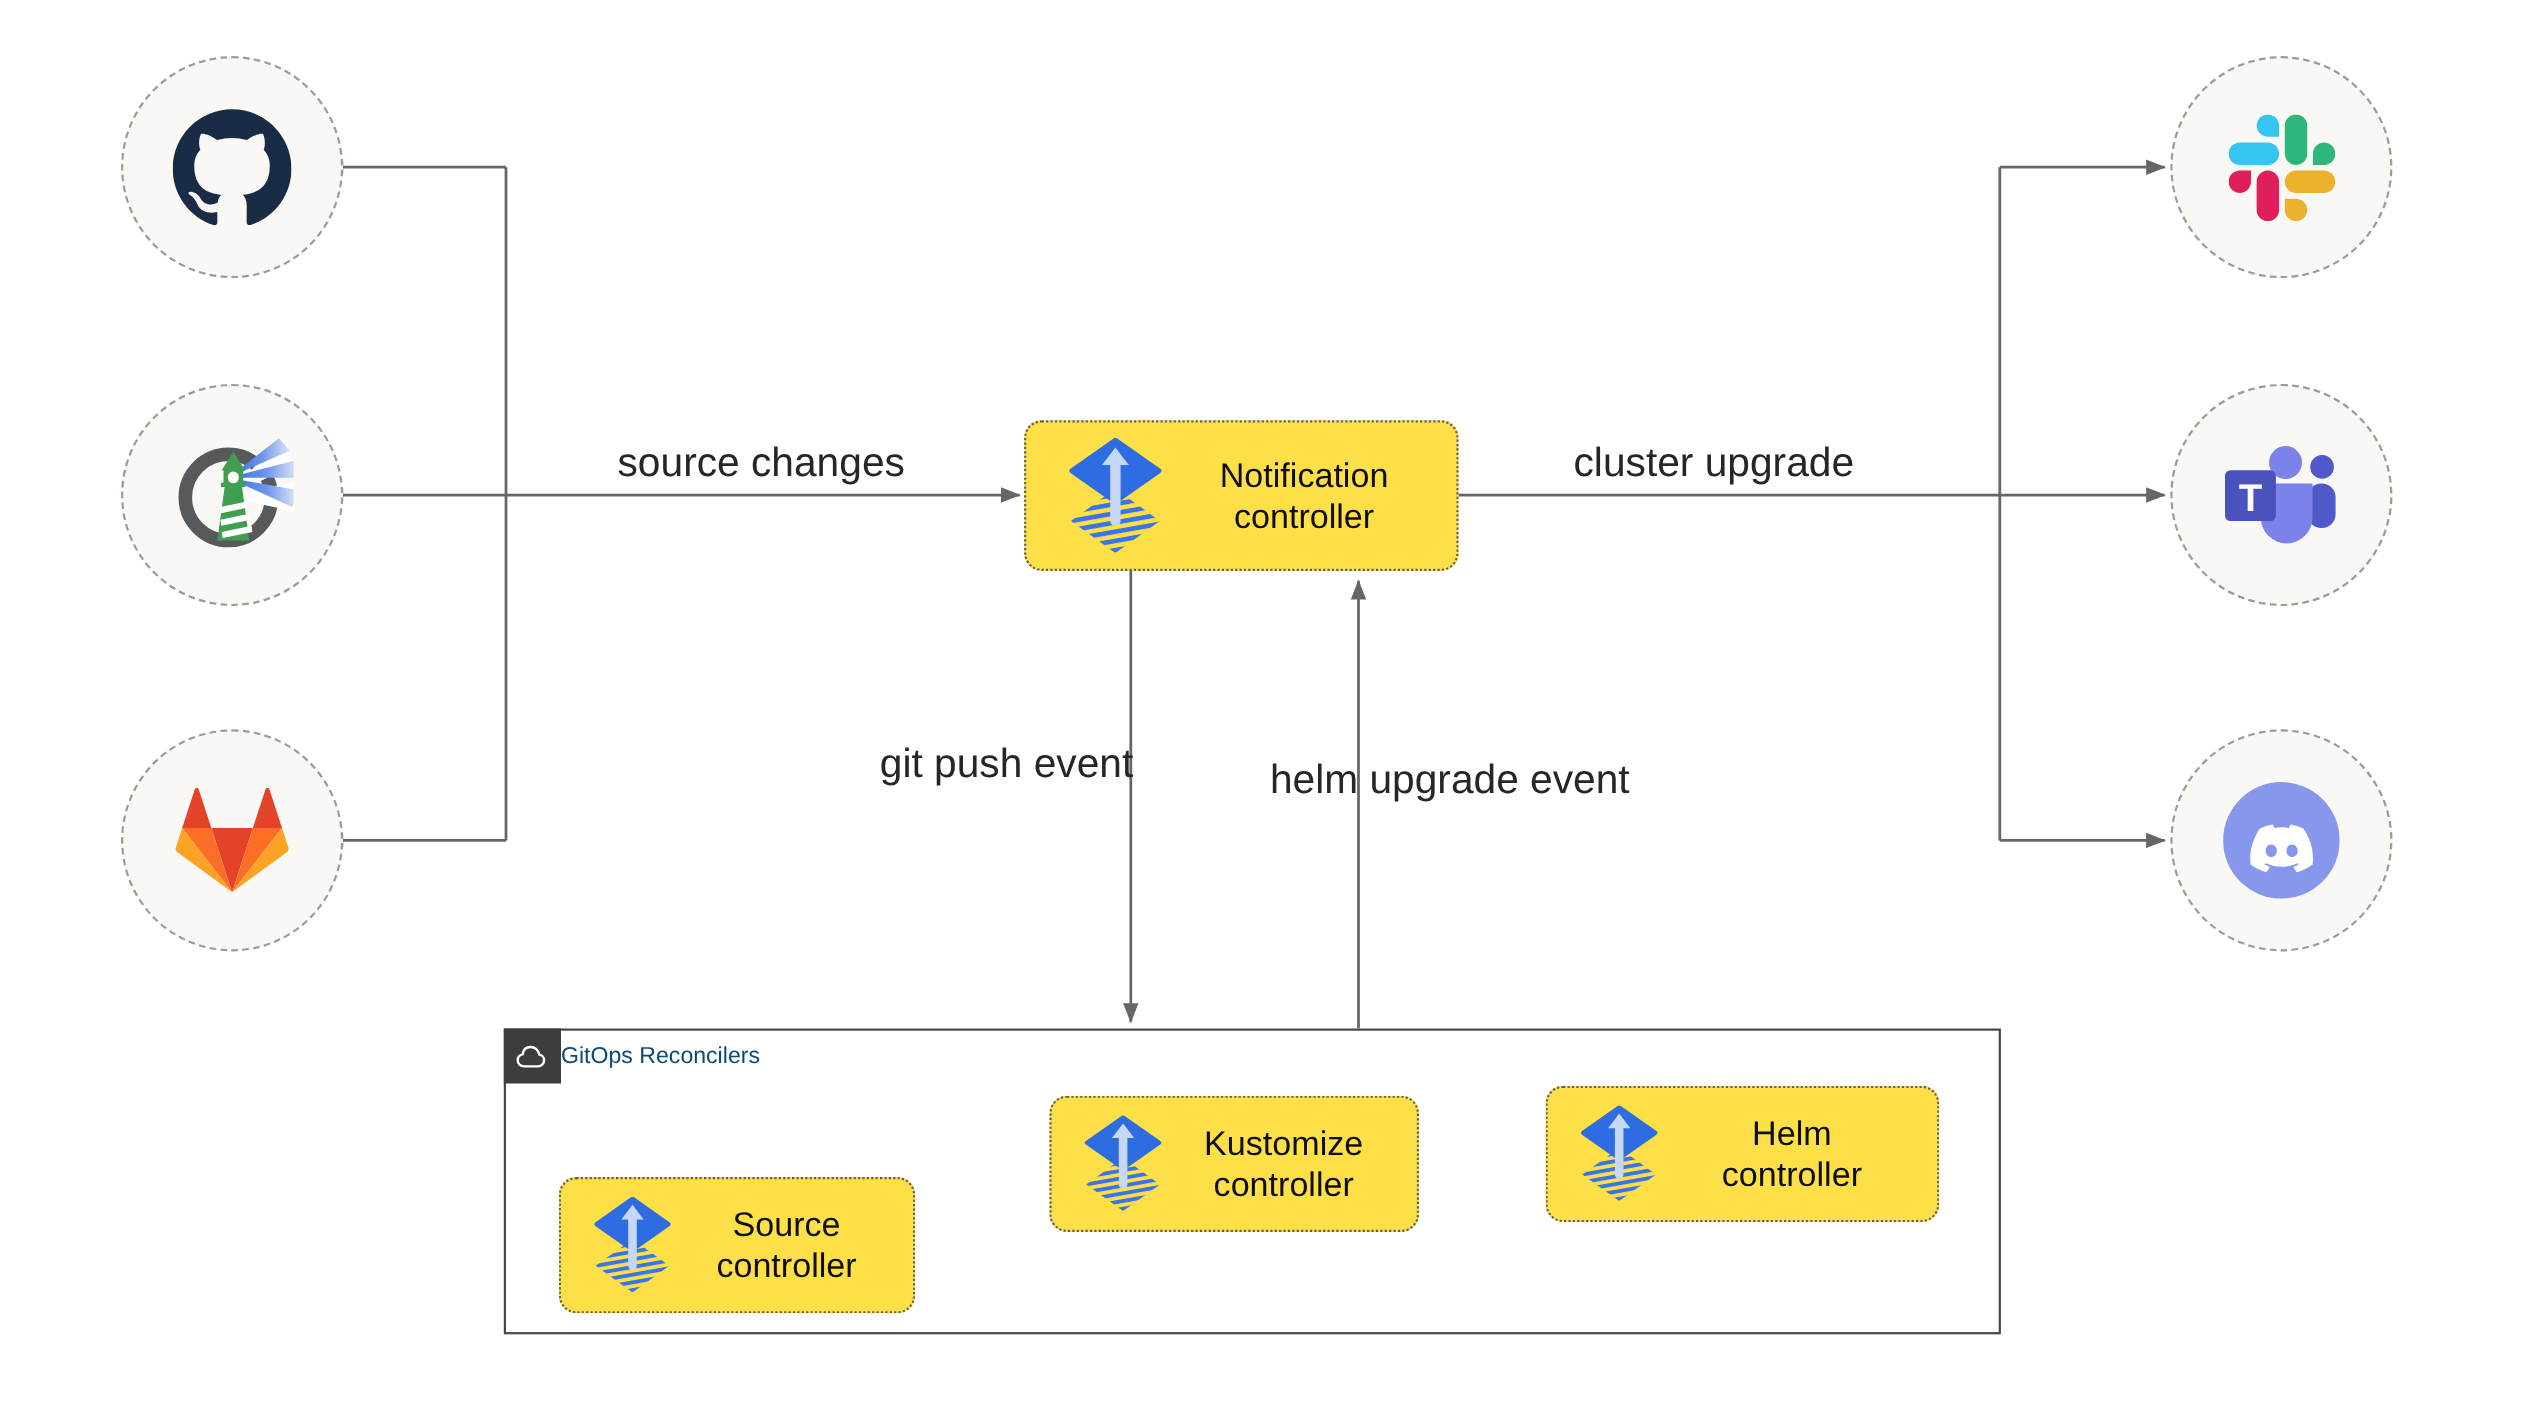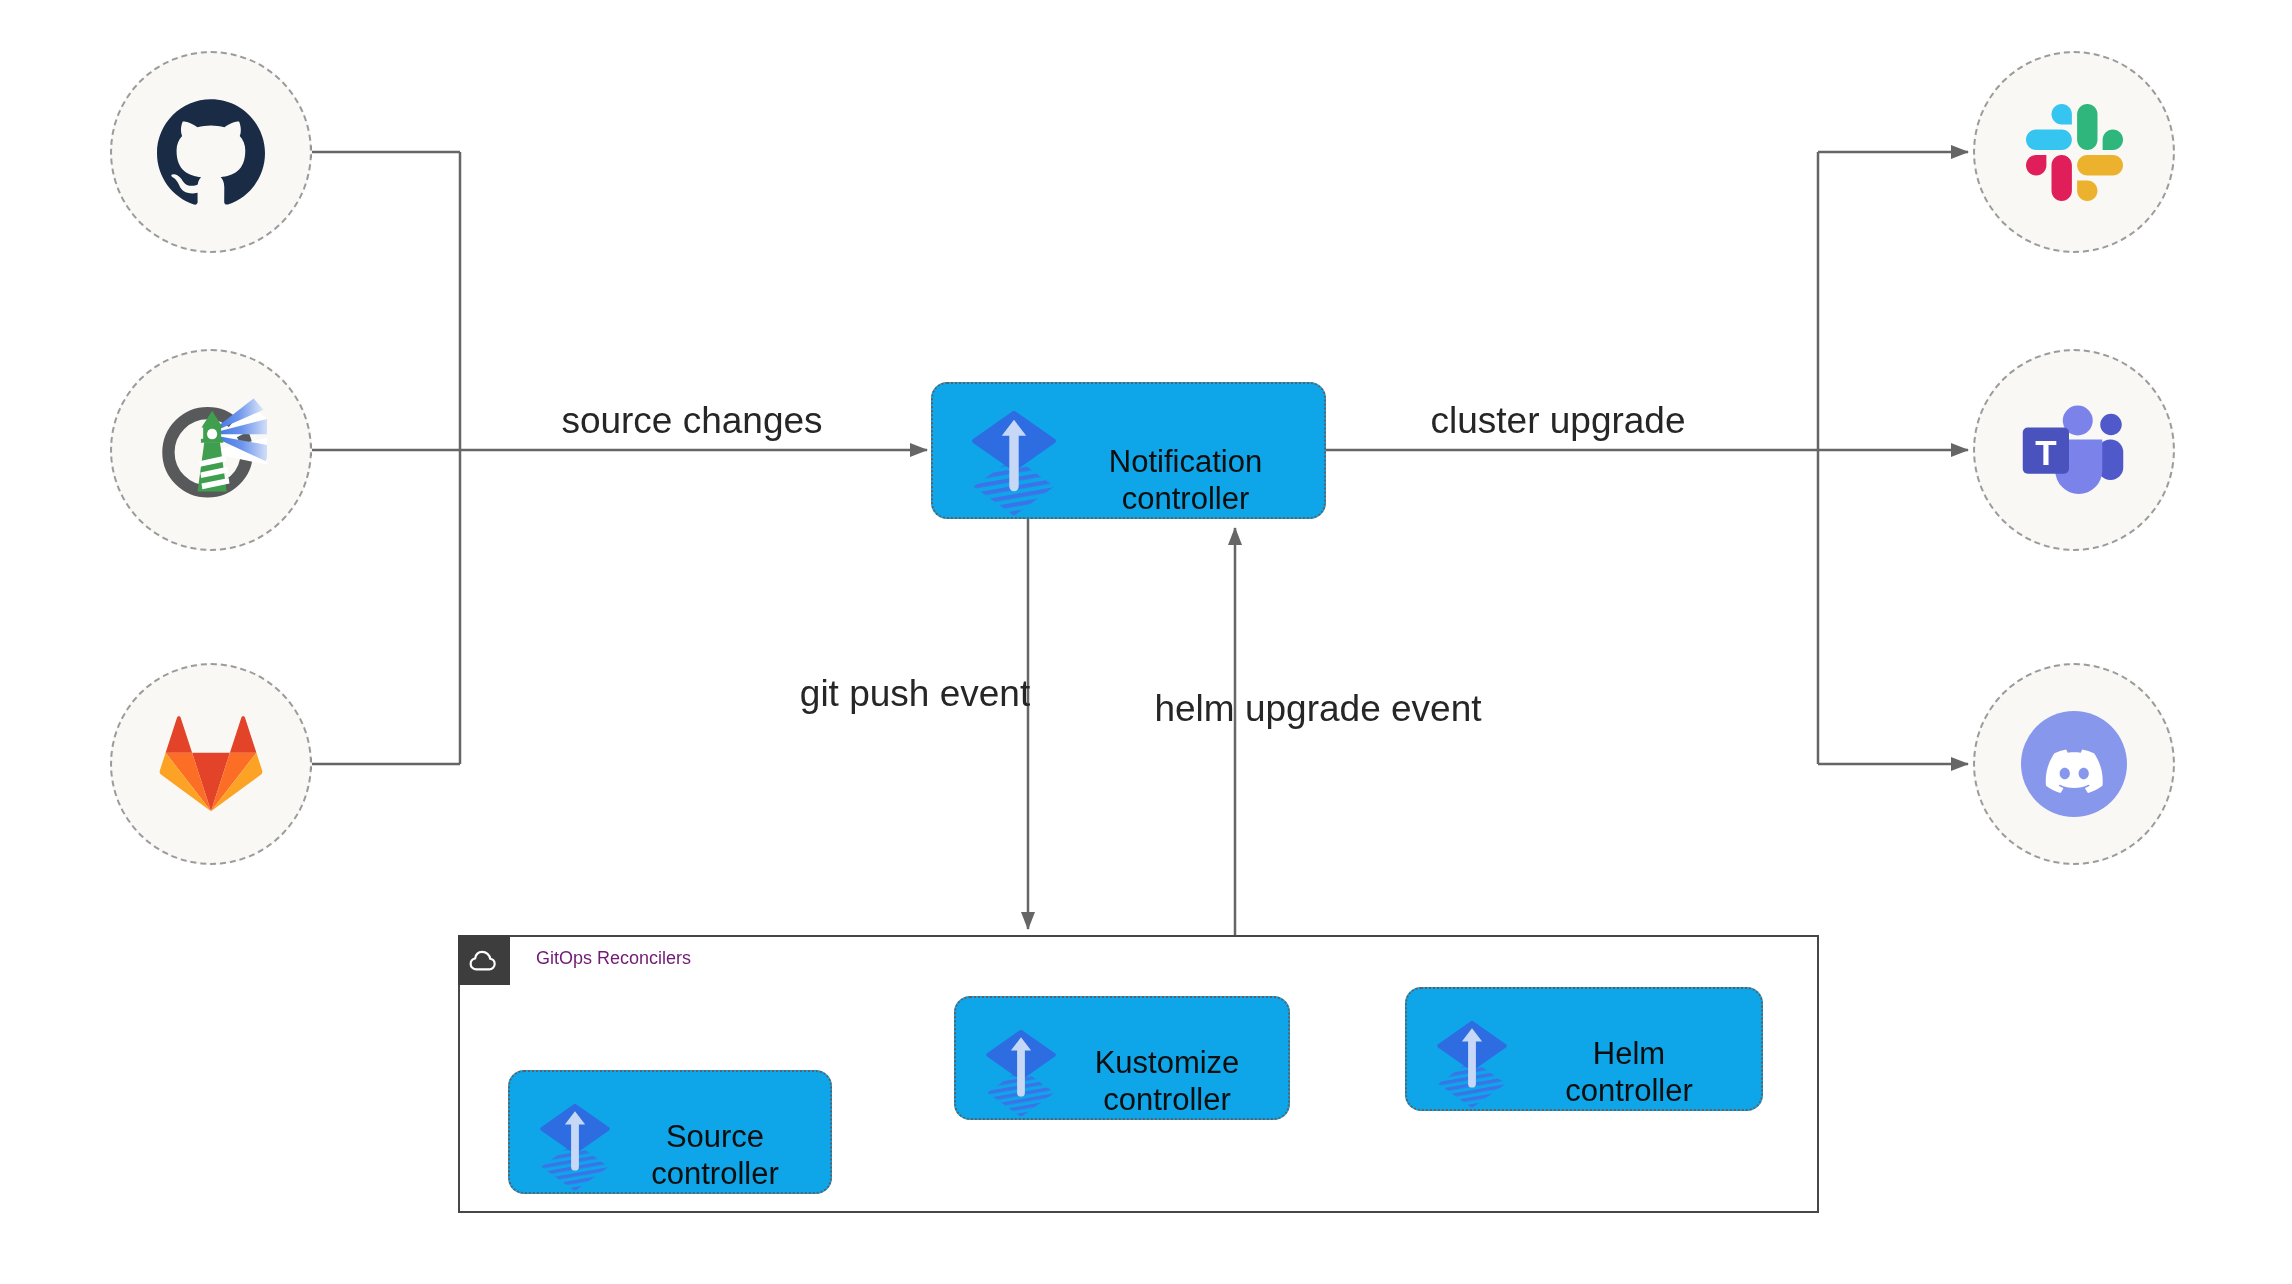--- a/index.html
+++ b/index.html
@@ -10,22 +10,22 @@
   .wires{position:absolute;left:0;top:0;z-index:1;}
   
   .io-circle{
     position:absolute;width:202px;height:202px;box-sizing:border-box;
     border:2.5px dashed #9b9b9b;border-radius:50%;background:#f9f8f5;
     display:flex;align-items:center;justify-content:center;z-index:2;
   }
   
   .node{
     position:absolute;box-sizing:border-box;z-index:2;
-    border:2px dotted #5f5f5f;border-radius:16px;background:#0ea5e9;
-    display:flex;align-items:flex-end;
+    border:2px dotted #5f5f5f;border-radius:16px;background:#fde047;
+    display:flex;align-items:center;
   }
   .node .flux{display:flex;align-items:center;justify-content:center;}
   .node .nlabel{
     flex:1;text-align:center;font-size:31px;line-height:37px;color:#0e0e0e;
     white-space:pre-line;margin-right:14px;
   }
   .notif{padding-left:34px;}
   .small-node{padding-left:26px;}
   
   .edge-label{
@@ -35,21 +35,21 @@
   
   .group{
     position:absolute;left:458px;top:935px;width:1361px;height:278px;box-sizing:border-box;
     border:2px solid #474747;background:#ffffff;z-index:1;
   }
   .group-header{
     position:absolute;left:-2px;top:-2px;width:52px;height:50px;background:#3d3d3d;
     display:flex;align-items:center;justify-content:center;
   }
   .group-label{
-    position:absolute;left:76px;top:11px;font-size:18px;color:#701a75;white-space:nowrap;
+    position:absolute;left:50px;top:11px;font-size:21px;color:#0c4a6e;white-space:nowrap;
   }
 </style>
 </head>
 <body>
 
 <div class="stage">
 
   <svg class="wires" width="2292" height="1284" viewBox="0 0 2292 1284">
     <defs>
       <marker id="arw" markerWidth="20" markerHeight="16" refX="18" refY="8" orient="auto" markerUnits="userSpaceOnUse">

